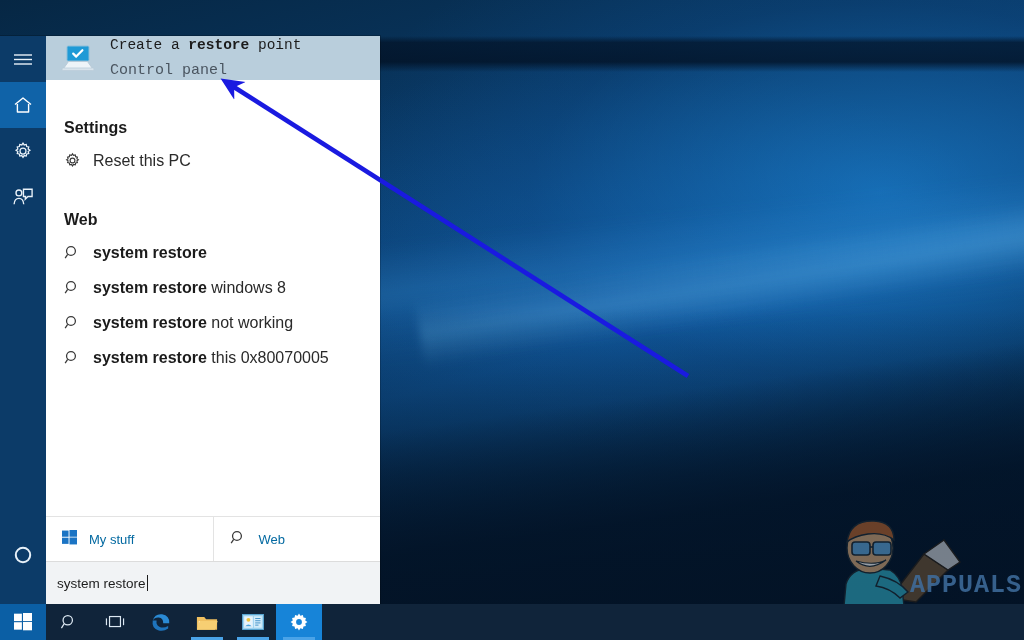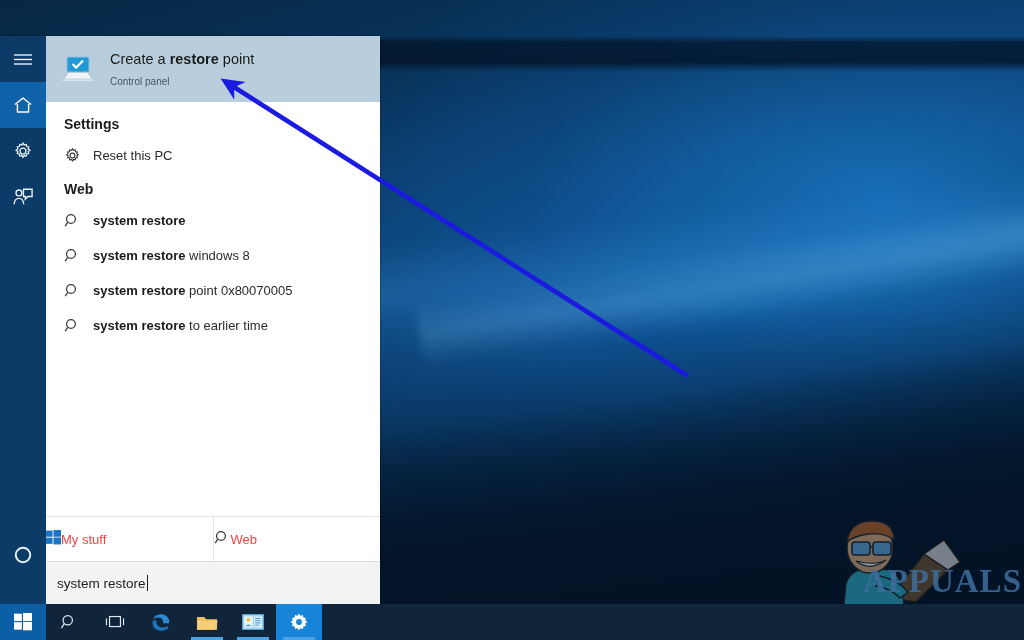--- a/index.html
+++ b/index.html
@@ -104,59 +104,61 @@
     flex-direction: column;
     background: #ffffff;
     min-width: 0;
   }
 
   
   .best-match {
     display: flex;
     align-items: center;
     gap: 14px;
-    height: 66px;
+    height: 44px;
     padding: 0 12px 0 14px;
     background: #b9cedc;
     cursor: pointer;
+    font-family: Liberation Mono, monospace;
   }
   .bm-text { display: flex; flex-direction: column; line-height: 1.25; min-width: 0;}
   .bm-title {
     font-size: 14.5px;
     color: #1b1b1b;
     white-space: nowrap;
   }
   .bm-title b { font-weight: bold; }
   .bm-sub {
-    font-size: 10px;
+    font-size: 15px;
     color: #4a5560;
     margin-top: 8px;
   }
 
   .results {
     flex: 1 1 auto;
     overflow: hidden;
     padding-top: 6px;
   }
   .group-header {
-    font-size: 14px;
+    font-size: 16px;
     font-weight: bold;
     color: #1b1b1b;
     padding: 8px 0 6px 18px;
+    margin-top: 25px;
   }
   .res-row {
     display: flex;
     align-items: center;
     gap: 12px;
     height: 35px;
     padding-left: 18px;
     cursor: pointer;
   }
   .res-label {
-    font-size: 13px;
+    font-size: 16px;
     color: #2a2a2a;
     white-space: nowrap;
   }
   .res-label b { font-weight: bold; color: #1b1b1b; }
 
   .res-icon, .bm-icon {
     flex: 0 0 auto;
     display: flex;
     align-items: center;
     justify-content: center;
@@ -167,24 +169,25 @@
     display: flex;
     height: 44px;
     border-top: 1px solid #e3e3e3;
     background: #ffffff;
     flex: 0 0 44px;
   }
   .tab {
     flex: 1 1 50%;
     display: flex;
     align-items: center;
-    padding-left: 0;
+    gap: 12px;
+    padding-left: 16px;
     cursor: pointer;
     font-size: 13px;
-    color: #ef4444;
+    color: #0369a1;
   }
   .tab + .tab { border-left: 1px solid #e3e3e3; }
 
   
   .search-box {
     height: 42px;
     flex: 0 0 42px;
     background: #f1f3f5;
     border-top: 1px solid #dcdcdc;
     display: flex;
@@ -257,22 +260,22 @@
     bottom: 34px;
     width: 200px;
     height: 92px;
     opacity: 0.58;
     pointer-events: none;
   }
   .wm-brand {
     position: absolute;
     right: 2px;
     bottom: 40px;
-    font-family: Liberation Serif, serif;
-    font-size: 33px;
+    font-family: Liberation Mono, monospace;
+    font-size: 25px;
     letter-spacing: 1px;
     color: #3f6e9e;
     font-weight: bold;
     opacity: 0.85;
     pointer-events: none;
   }
   .wm-tag {
     position: absolute;
     right: 2px;
     bottom: 24px;
@@ -432,45 +435,45 @@
             <svg width="17" height="17" viewBox="0 0 20 20">
                 <g fill="none" stroke="#3a3a3a" stroke-width="1.5">
                   <circle cx="8.2" cy="8.2" r="5.2"></circle>
                   <line x1="4.3" y1="12.1" x2="1.4" y2="16.6"></line>
                 </g>
               </svg>
           </span>
           <span class="res-label"><b>system restore</b><span> windows 8</span></span>
         </div>
 
-
         <div class="res-row">
           <span class="res-icon">
             <svg width="17" height="17" viewBox="0 0 20 20">
                 <g fill="none" stroke="#3a3a3a" stroke-width="1.5">
                   <circle cx="8.2" cy="8.2" r="5.2"></circle>
                   <line x1="4.3" y1="12.1" x2="1.4" y2="16.6"></line>
                 </g>
               </svg>
           </span>
-          <span class="res-label"><b>system restore</b><span> point 0x80070005</span></span>
-        </div>
-
+          <span class="res-label"><b>system restore</b><span> not working</span></span>
+        </div>
 
         <div class="res-row">
           <span class="res-icon">
             <svg width="17" height="17" viewBox="0 0 20 20">
                 <g fill="none" stroke="#3a3a3a" stroke-width="1.5">
                   <circle cx="8.2" cy="8.2" r="5.2"></circle>
                   <line x1="4.3" y1="12.1" x2="1.4" y2="16.6"></line>
                 </g>
               </svg>
           </span>
-          <span class="res-label"><b>system restore</b><span> to earlier time</span></span>
-        </div>
+          <span class="res-label"><b>system restore</b><span> this 0x80070005</span></span>
+        </div>
+
+
 
 
 
       </div>
 
       <div class="tab-strip">
         <div class="tab">
           <span>
             <svg width="15" height="15" viewBox="0 0 16 16">
               <rect x="0" y="0.6" width="7" height="6.6" fill="#1b74c4"></rect>

